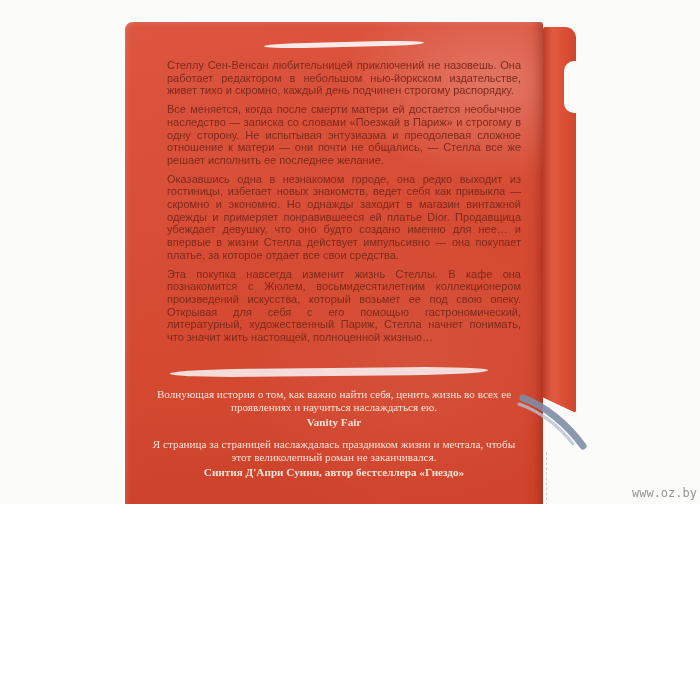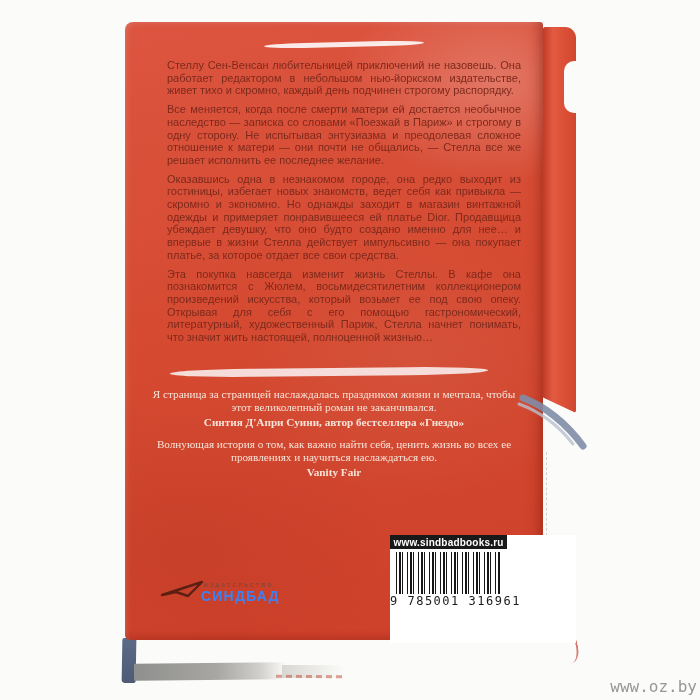--- a/index.html
+++ b/index.html
@@ -1,17 +1,17 @@
 <!DOCTYPE html>
 <html><head>
 <meta charset="utf-8">
 <style>
   html,body{margin:0;padding:0;}
   body{width:700px;height:700px;font-family:"Liberation Sans",sans-serif;}
-  .photo{position:relative;width:700px;height:700px;background:#fbfbf9;overflow:hidden;}
+  .photo{position:relative;width:700px;height:504px;background:#fbfbf9;overflow:hidden;}
 
   
   .corner-dark{position:absolute;left:122px;top:638px;width:14px;height:45px;z-index:0;
     background:linear-gradient(180deg,#5c6a86,#4e5b76);border-radius:2px 0 2px 3px;transform:rotate(1deg);}
   .pages-bottom{position:absolute;left:134px;top:663px;width:152px;height:17px;z-index:0;
     background:linear-gradient(90deg,#8f8f8d,#a8a7a4 55%,#cfcecb 82%,rgba(235,234,230,0));
     border-radius:1px;transform:skewY(-0.5deg);}
   .pages-bottom-light{position:absolute;left:282px;top:665px;width:62px;height:13px;z-index:0;
     background:linear-gradient(90deg,rgba(208,206,202,.8),rgba(240,239,236,0));}
   .red-dashes{position:absolute;left:276px;top:675px;width:66px;height:3px;z-index:0;transform:rotate(.5deg);
@@ -69,21 +69,21 @@
 
   
   .publisher{position:absolute;left:157px;top:575px;width:160px;height:36px;z-index:3;}
   .pub-icon{position:absolute;left:2px;top:5px;}
   .pub-label{position:absolute;left:47px;top:7px;font-size:5px;letter-spacing:2.4px;
     font-weight:600;color:#8a4433;}
   .pub-name{position:absolute;left:44px;top:13px;font-size:14px;font-weight:700;
     letter-spacing:1.2px;color:#3b82f6;}
 
   .watermark{position:absolute;right:3px;bottom:4px;color:#969696;z-index:5;
-    font-family:"DejaVu Sans Mono",monospace;font-size:16px;}
+    font-family:"DejaVu Sans Mono",monospace;font-size:12px;}
 </style>
 </head>
 <body>
 
 <div class="photo">
 
   <div class="corner-dark"></div>
   <div class="pages-bottom"></div>
   <div class="pages-bottom-light"></div>
   <div class="red-dashes"></div>
@@ -103,26 +103,26 @@
       <p>Стеллу Сен-Венсан любительницей приключений не назовешь. Она работает редактором в небольшом нью-йоркском издательстве, живет тихо и скромно, каждый день подчинен строгому распорядку.</p>
       <p>Все меняется, когда после смерти матери ей достается необычное наследство — записка со словами «Поезжай в Париж» и строгому в одну сторону. Не испытывая энтузиазма и преодолевая сложное отношение к матери — они почти не общались, — Стелла все же решает исполнить ее последнее желание.</p>
       <p>Оказавшись одна в незнакомом городе, она редко выходит из гостиницы, избегает новых знакомств, ведет себя как привыкла — скромно и экономно. Но однажды заходит в магазин винтажной одежды и примеряет понравившееся ей платье Dior. Продавщица убеждает девушку, что оно будто создано именно для нее… и впервые в жизни Стелла действует импульсивно — она покупает платье, за которое отдает все свои средства.</p>
       <p>Эта покупка навсегда изменит жизнь Стеллы. В кафе она познакомится с Жюлем, восьмидесятилетним коллекционером произведений искусства, который возьмет ее под свою опеку. Открывая для себя с его помощью гастрономический, литературный, художественный Париж, Стелла начнет понимать, что значит жить настоящей, полноценной жизнью…</p>
     </div>
 
     <div class="stroke-mid"></div>
 
     <div class="reviews">
       <div class="review">
+        <div class="review-quote">Волнующая история о том, как важно найти себя, ценить жизнь во всех ее проявлениях и научиться наслаждаться ею.</div>
+        <div class="review-source">Vanity Fair</div>
+      </div>
+      <div class="review">
         <div class="review-quote">Я страница за страницей наслаждалась праздником жизни и мечтала, чтобы этот великолепный роман не заканчивался.</div>
         <div class="review-source">Синтия Д'Апри Суини, автор бестселлера «Гнездо»</div>
-      </div>
-      <div class="review">
-        <div class="review-quote">Волнующая история о том, как важно найти себя, ценить жизнь во всех ее проявлениях и научиться наслаждаться ею.</div>
-        <div class="review-source">Vanity Fair</div>
       </div>
       <div class="review">
       </div>
     </div>
   </div>
 
   <div class="barcode-box">
     <div class="bc-header">www.sindbadbooks.ru</div>
     <div class="bc-bars"></div>
     <div class="bc-digits">9 785001 316961</div>

